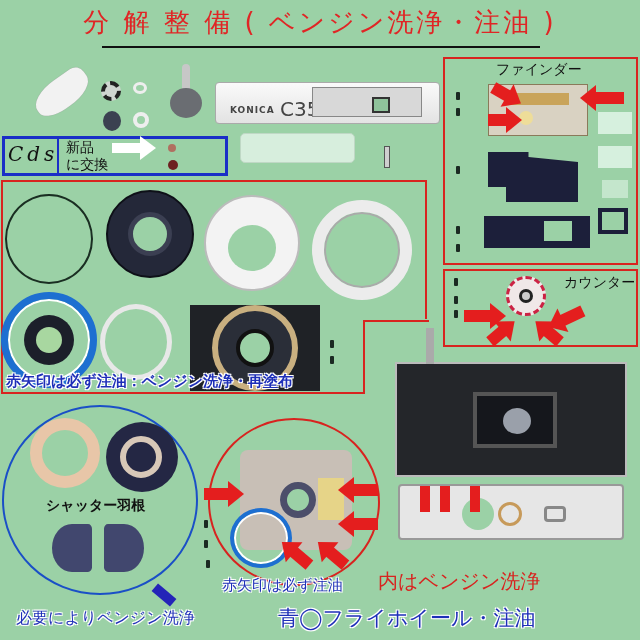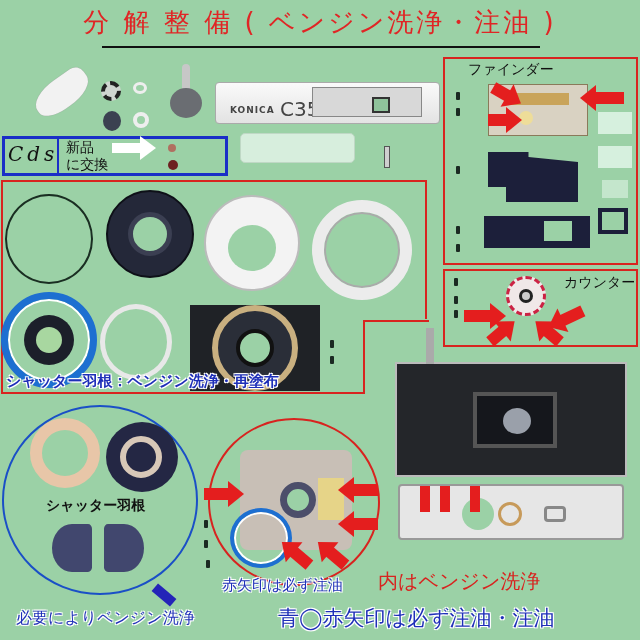--- a/index.html
+++ b/index.html
@@ -110,24 +110,24 @@
     <div class="ring" style="position:absolute;left:12px;top:12px;width:26px;height:26px;background:#a8d7a0;"></div>
   </div>
 </div>
 <div class="abs ring" style="left:100px;top:304px;width:72px;height:76px;border:5px solid #e8e8e8;"></div>
 <div class="abs" style="left:190px;top:305px;width:130px;height:86px;background:#1f2226;">
   <div class="ring" style="position:absolute;left:22px;top:0;width:86px;height:86px;border:6px solid #c9b080;background:#2a2e38;">
     <div class="ring" style="position:absolute;left:18px;top:18px;width:38px;height:38px;background:#9bd1a6;border:4px solid #111;"></div>
   </div>
 </div>
 
-<div class="abs label label-blue-outline" style="left:6px;top:372px;font-size:15px;font-weight:bold;">シャッター羽根：ベンジン洗浄・再塗布</div>
+<div class="abs label label-blue-outline" style="left:6px;top:372px;font-size:15px;font-weight:bold;">赤矢印は必ず注油：ベンジン洗浄・再塗布</div>
 
 <div class="abs frame-red finder-box"></div>
-<div class="abs label label-black" style="left:468px;top:61px;font-size:14px;">ファインダー</div>
+<div class="abs label label-black" style="left:496px;top:61px;font-size:14px;">ファインダー</div>
 <div class="abs" style="left:488px;top:84px;width:100px;height:52px;background:#d9d2c2;border:1px solid #8a7a5a;">
   <div style="position:absolute;left:20px;top:8px;width:60px;height:12px;background:#c9a45a;"></div>
   <div class="ring" style="position:absolute;left:30px;top:26px;width:14px;height:14px;background:#eedd99;"></div>
 </div>
 <div class="arrow-red arrow-right" style="left:492px;top:86px;width:18px;transform:rotate(30deg);"></div>
 <div class="arrow-red arrow-left" style="left:594px;top:92px;width:30px;"></div>
 <div class="arrow-red arrow-right" style="left:488px;top:114px;width:20px;"></div>
 <div class="abs" style="left:488px;top:152px;width:90px;height:50px;background:#1c1f3a;clip-path:polygon(0 0,45% 0,45% 10%,100% 20%,100% 100%,20% 100%,20% 70%,0 70%);"></div>
 <div class="abs" style="left:484px;top:216px;width:106px;height:32px;background:#1c1f3a;">
   <div style="position:absolute;left:60px;top:5px;width:28px;height:20px;background:#9bd1a6;"></div>
@@ -189,19 +189,19 @@
 <div class="arrow-red arrow-right" style="left:204px;top:488px;width:26px;"></div>
 <div class="arrow-red arrow-left" style="left:352px;top:484px;width:26px;"></div>
 <div class="arrow-red arrow-left" style="left:352px;top:518px;width:26px;"></div>
 <div class="arrow-red arrow-left" style="left:290px;top:552px;width:22px;transform:rotate(40deg);"></div>
 <div class="arrow-red arrow-left" style="left:326px;top:552px;width:22px;transform:rotate(40deg);"></div>
 
 <div class="abs label label-blue-outline" style="left:222px;top:576px;font-size:15px;">赤矢印は必ず注油</div>
 
 <div class="abs label label-red" style="left:378px;top:568px;font-size:20px;font-family:'DejaVu Serif',serif;">内はベンジン洗浄</div>
 <div class="abs label label-blue-outline" style="left:16px;top:608px;font-size:16px;">必要によりベンジン洗浄</div>
-<div class="abs label label-blue-outline" style="left:278px;top:604px;font-size:21px;">青◯赤矢印は必ず注油・注油</div>
+<div class="abs label label-blue-outline" style="left:278px;top:604px;font-size:21px;">青◯フライホイール・注油</div>
 
 <div class="screw" style="left:330px;top:340px;"></div>
 <div class="screw" style="left:330px;top:356px;"></div>
 <div class="screw" style="left:204px;top:520px;"></div>
 <div class="screw" style="left:204px;top:540px;"></div>
 <div class="screw" style="left:206px;top:560px;"></div>
 
 </body></html>

